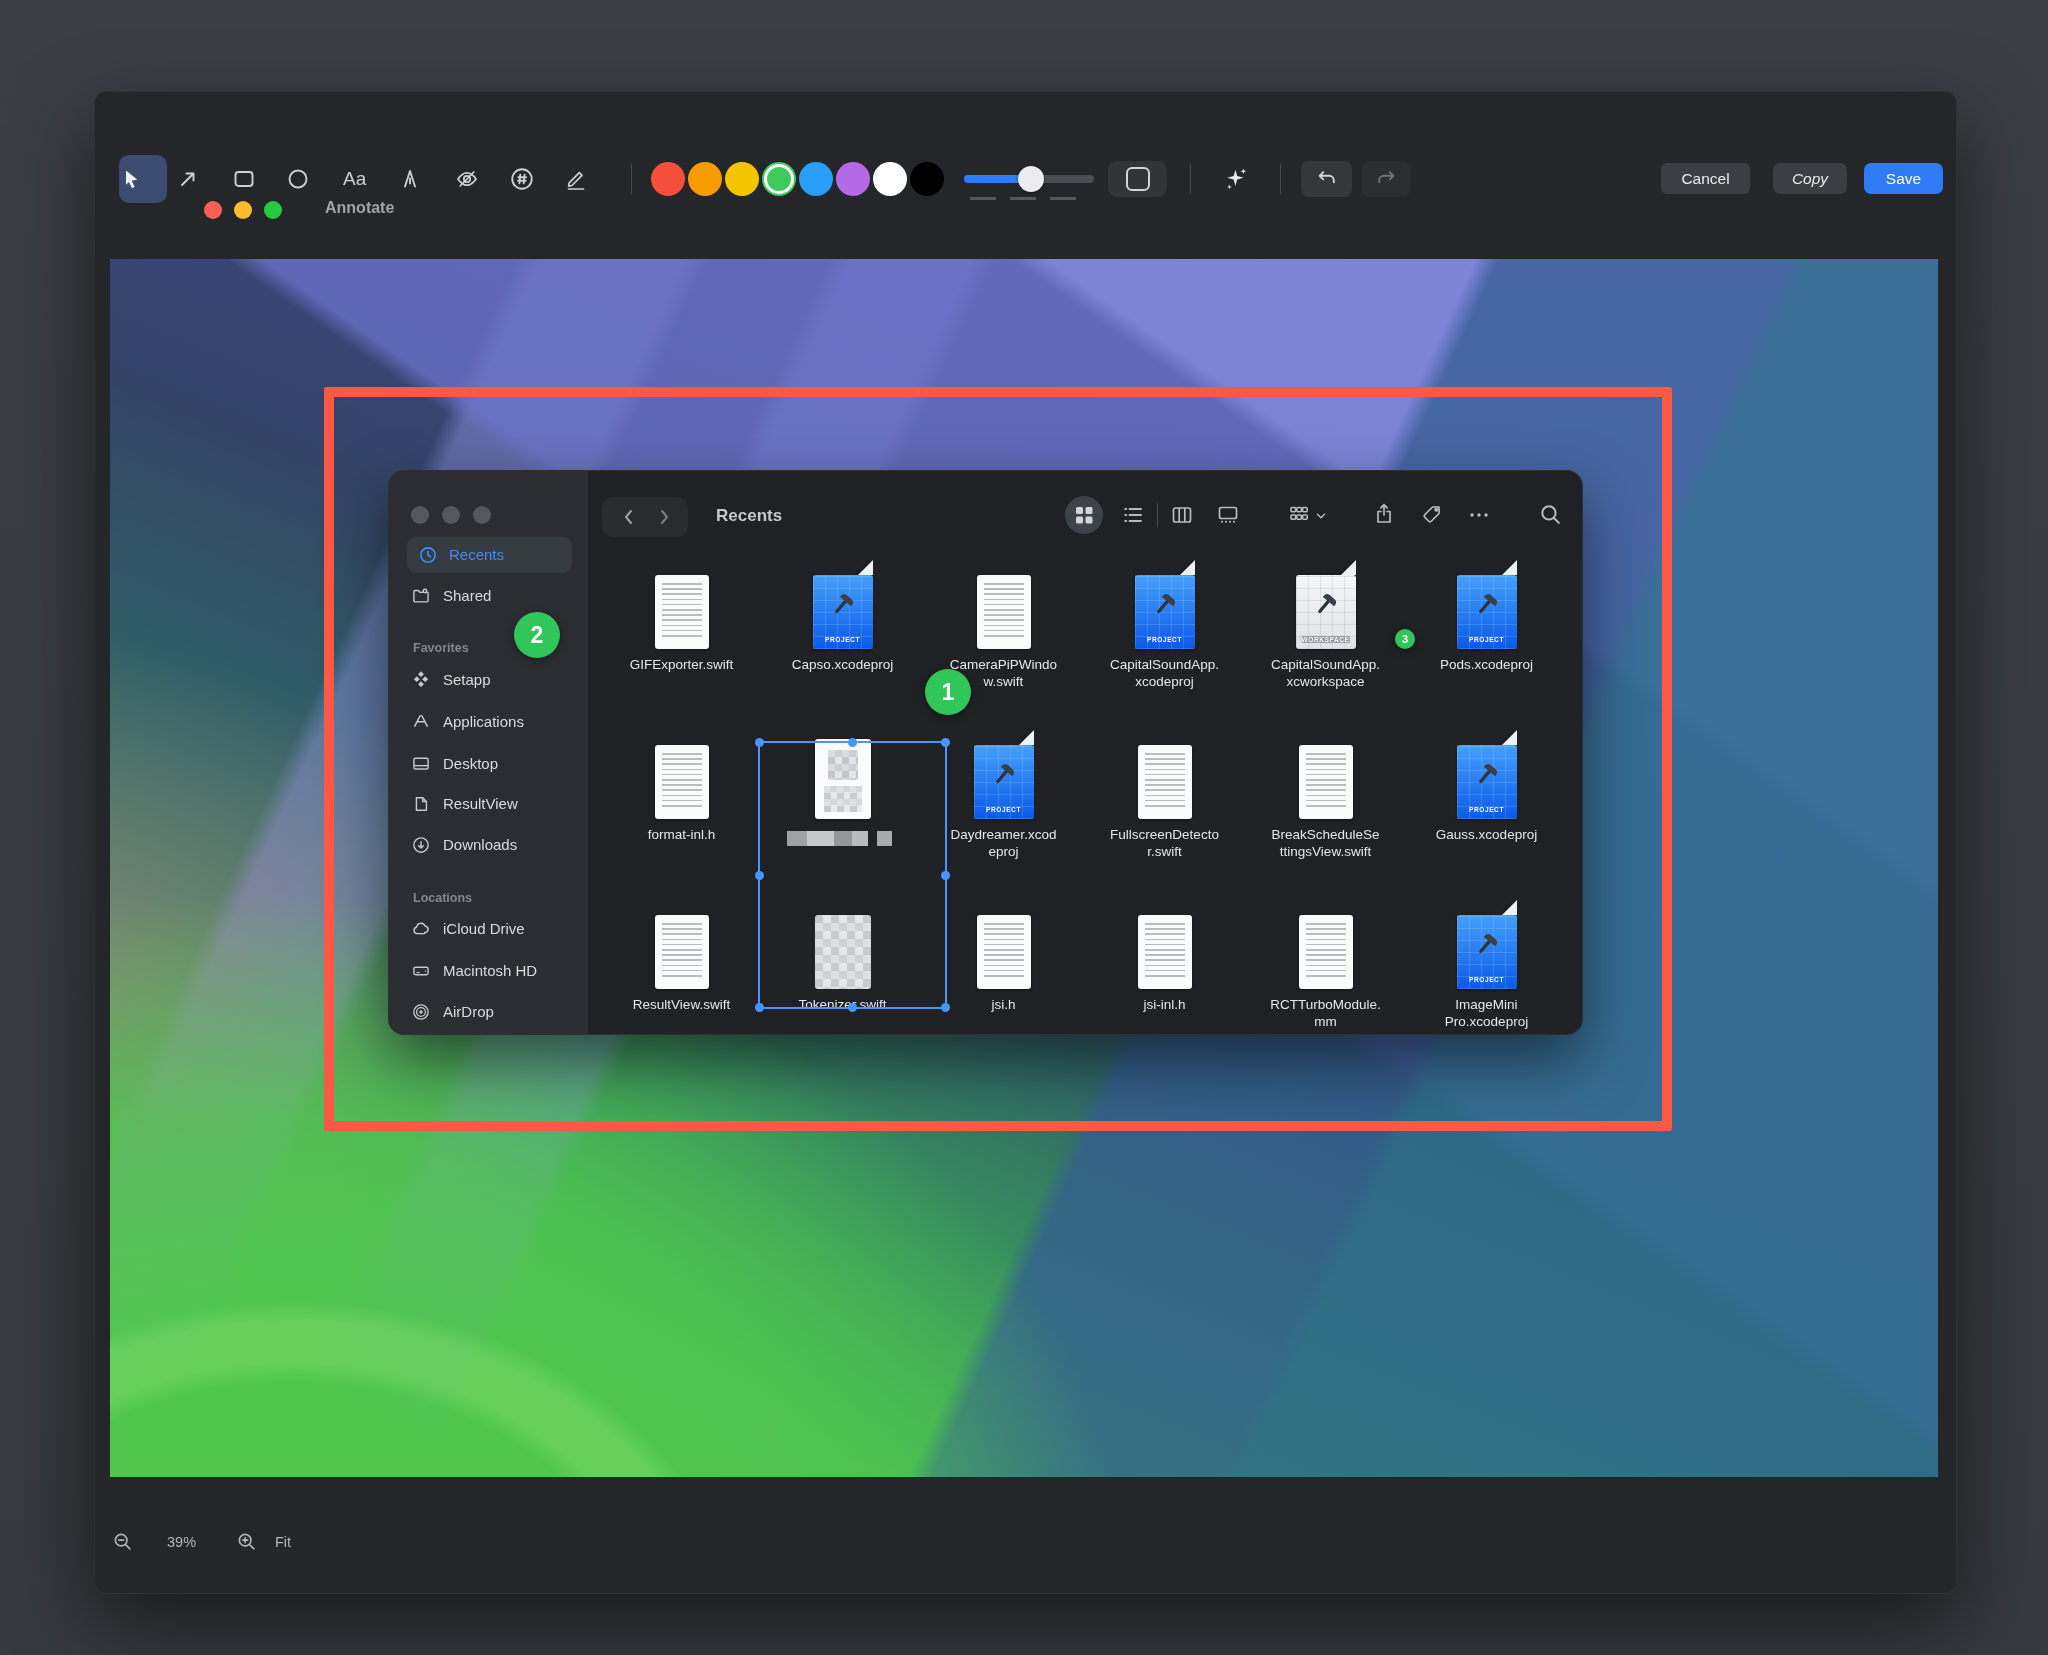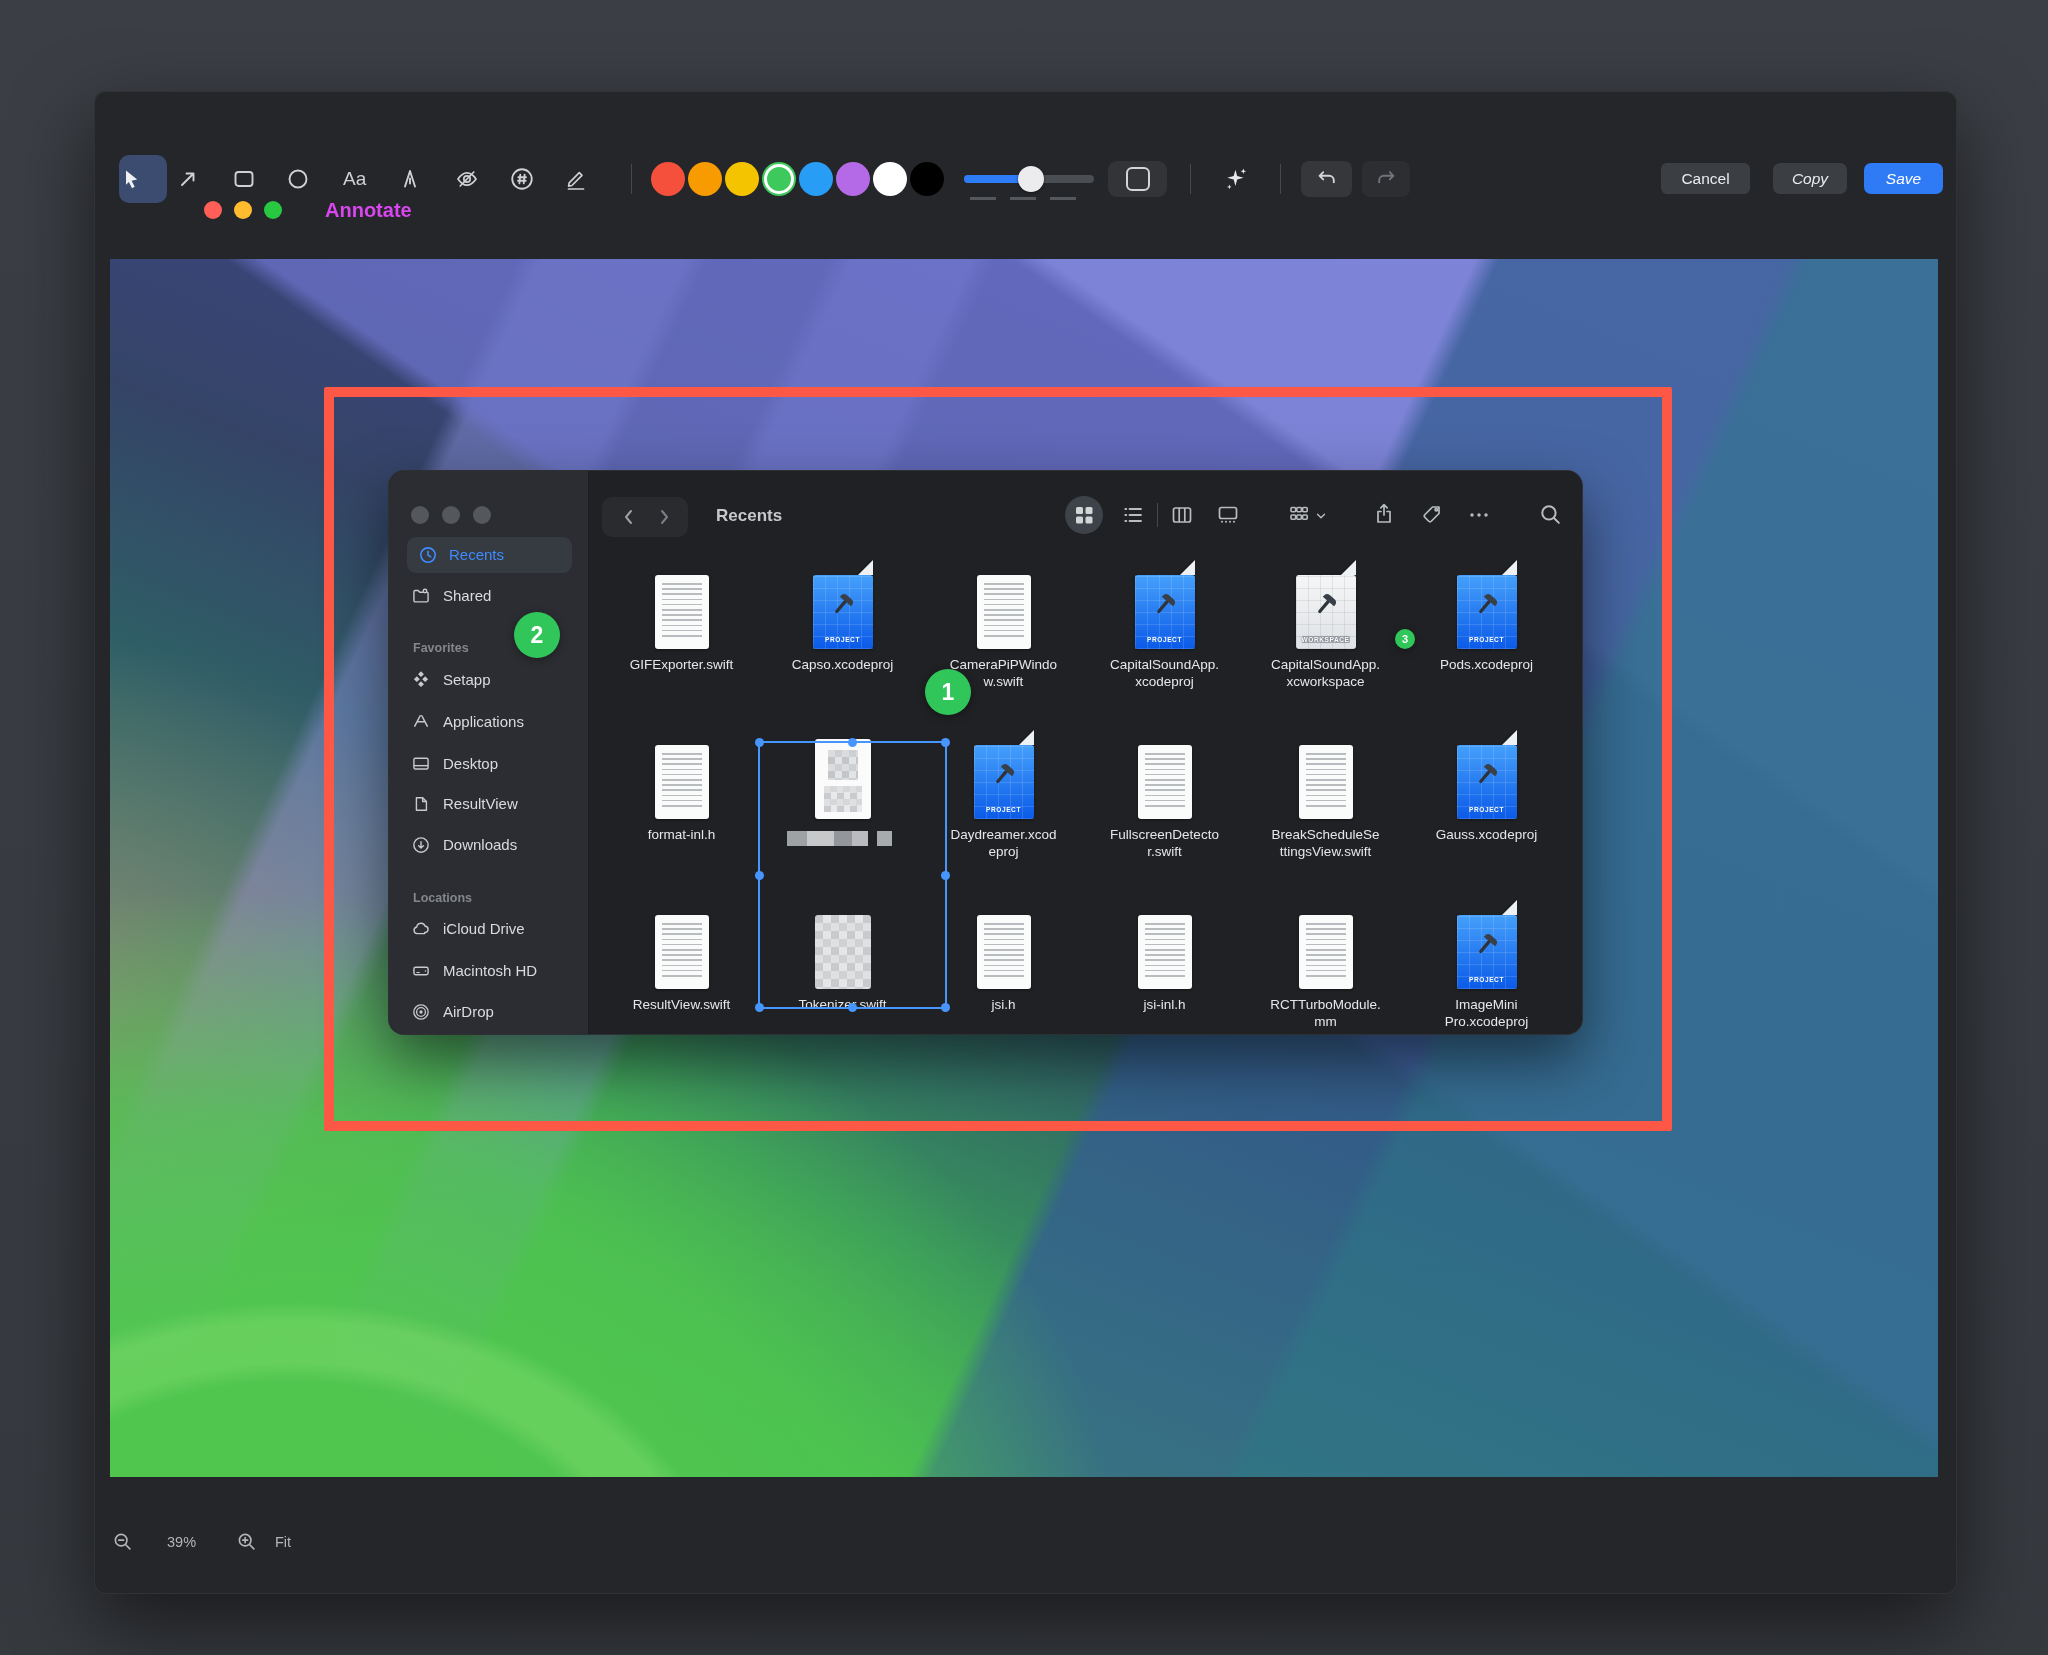--- a/index.html
+++ b/index.html
@@ -6,21 +6,21 @@
   html,body{margin:0;padding:0;background:#34373c;}
   .page{position:relative;width:2048px;height:1655px;overflow:hidden;
         background:linear-gradient(#3b3e44,#36393e);
         font-family:"Liberation Sans",sans-serif;-webkit-font-smoothing:antialiased;}
   
   .appwin{position:absolute;left:94px;top:91px;width:1861px;height:1501px;
           background:#242629;border-radius:12px;border:1px solid rgba(255,255,255,.06);
           box-shadow:0 30px 80px rgba(0,0,0,.55);}
   .tl{position:absolute;top:109px;width:18px;height:18px;border-radius:50%;}
   .tl.red{left:109px;background:#ff5f57;} .tl.yel{left:139px;background:#febc2e;} .tl.grn{left:169px;background:#28c840;}
-  .apptitle{position:absolute;left:230px;top:107px;font-size:20px;font-weight:700;color:#d946ef;}
+  .apptitle{position:absolute;left:230px;top:107px;font-size:16px;font-weight:700;color:#a3a3a3;}
   
   .toolbar{position:absolute;left:94px;top:91px;width:1861px;height:120px;}
   .tool{position:absolute;top:66px;width:44px;height:44px;display:flex;align-items:center;
         color:#ced0d3;border-radius:10px;}
   .tool.active{background:#3b4c70;top:64px;width:48px;height:48px;color:#eef0f3;}
   .tdiv{position:absolute;top:73px;width:1px;height:30px;background:#47494e;}
   .swatch{position:absolute;top:71px;width:34px;height:34px;border-radius:50%;}
   .swatch.selected::after{content:"";position:absolute;inset:2px;border:3px solid #fff;border-radius:50%;}
   .slider{position:absolute;left:870px;top:84px;width:130px;height:8px;border-radius:4px;background:#4a4d52;}
   .slider .fill{position:absolute;left:0;top:0;height:8px;border-radius:4px;background:#2e7cf6;width:67px;}
@@ -31,21 +31,21 @@
          display:flex;align-items:center;justify-content:center;}
   .sqbtn .sq{width:20px;height:20px;border:2.2px solid #d2d4d7;border-radius:6px;}
   .sparkle{position:absolute;left:1128px;top:74px;color:#e8e9eb;}
   .histbtn{position:absolute;top:70px;height:36px;border-radius:8px;display:flex;align-items:center;justify-content:center;}
   .undo{left:1207px;width:51px;background:#35373b;color:#d3d5d8;}
   .redo{left:1268px;width:48px;background:#2c2e32;color:#70747a;}
   .btn{position:absolute;top:72px;height:31px;border-radius:7px;border:none;color:#ebecee;
        font-family:"Liberation Sans",sans-serif;font-size:15.5px;display:flex;align-items:center;justify-content:center;}
   .btn.cancel{left:1567px;width:89px;background:#3b3e43;border-radius:6px;}
   .btn.copy{left:1679px;width:74px;background:#3b3e43;font-style:italic;}
-  .btn.save{left:1770px;width:79px;background:#2e7bf5;color:#fff;font-style:italic;}
+  .btn.save{left:1770px;width:79px;background:#2e7bf5;color:#fff;}
   
   .canvas{position:absolute;left:110px;top:259px;width:1828px;height:1218px;overflow:hidden;background:#333f66;}
   .wallpaper{position:absolute;inset:0;
     background:
       radial-gradient(620px 500px at 10% 116%, rgba(0,0,0,0) 58%, rgba(140,225,115,.38) 62% 70%, rgba(0,0,0,0) 74%),
       radial-gradient(1250px 950px at 6% 108%, #50c64f 22%, rgba(80,198,79,.75) 48%, rgba(80,198,79,0) 72%),
       linear-gradient(115deg, rgba(0,0,0,0) 57%, rgba(52,92,146,.75) 58% 70%, rgba(47,108,140,.85) 71%),
       linear-gradient(35deg, rgba(0,0,0,0) 52%, rgba(109,117,205,.72) 53% 74%, rgba(134,141,226,.85) 75%),
       radial-gradient(900px 620px at -6% 62%, rgba(212,104,148,.55) 0%, rgba(212,104,148,0) 62%),
       linear-gradient(295deg, rgba(0,0,0,0) 63%, rgba(132,138,222,.5) 64% 69%, rgba(0,0,0,0) 70% 75%, rgba(146,152,230,.45) 76% 82%, rgba(0,0,0,0) 83%),

